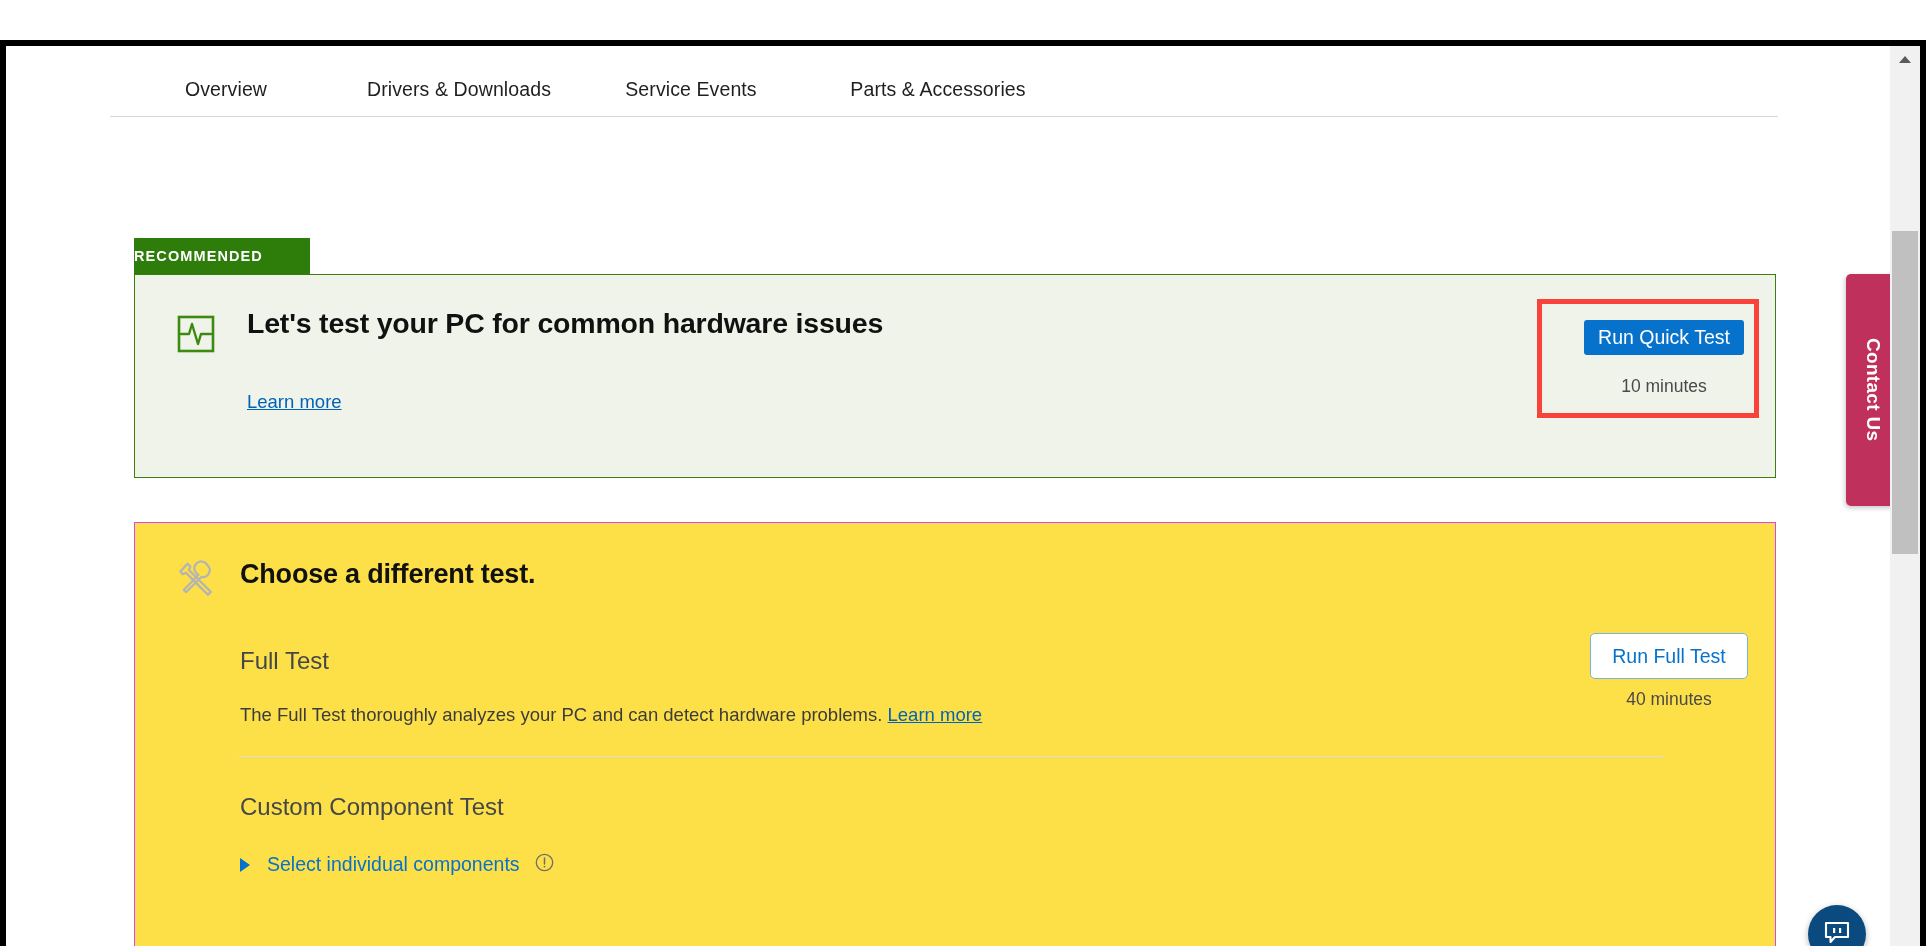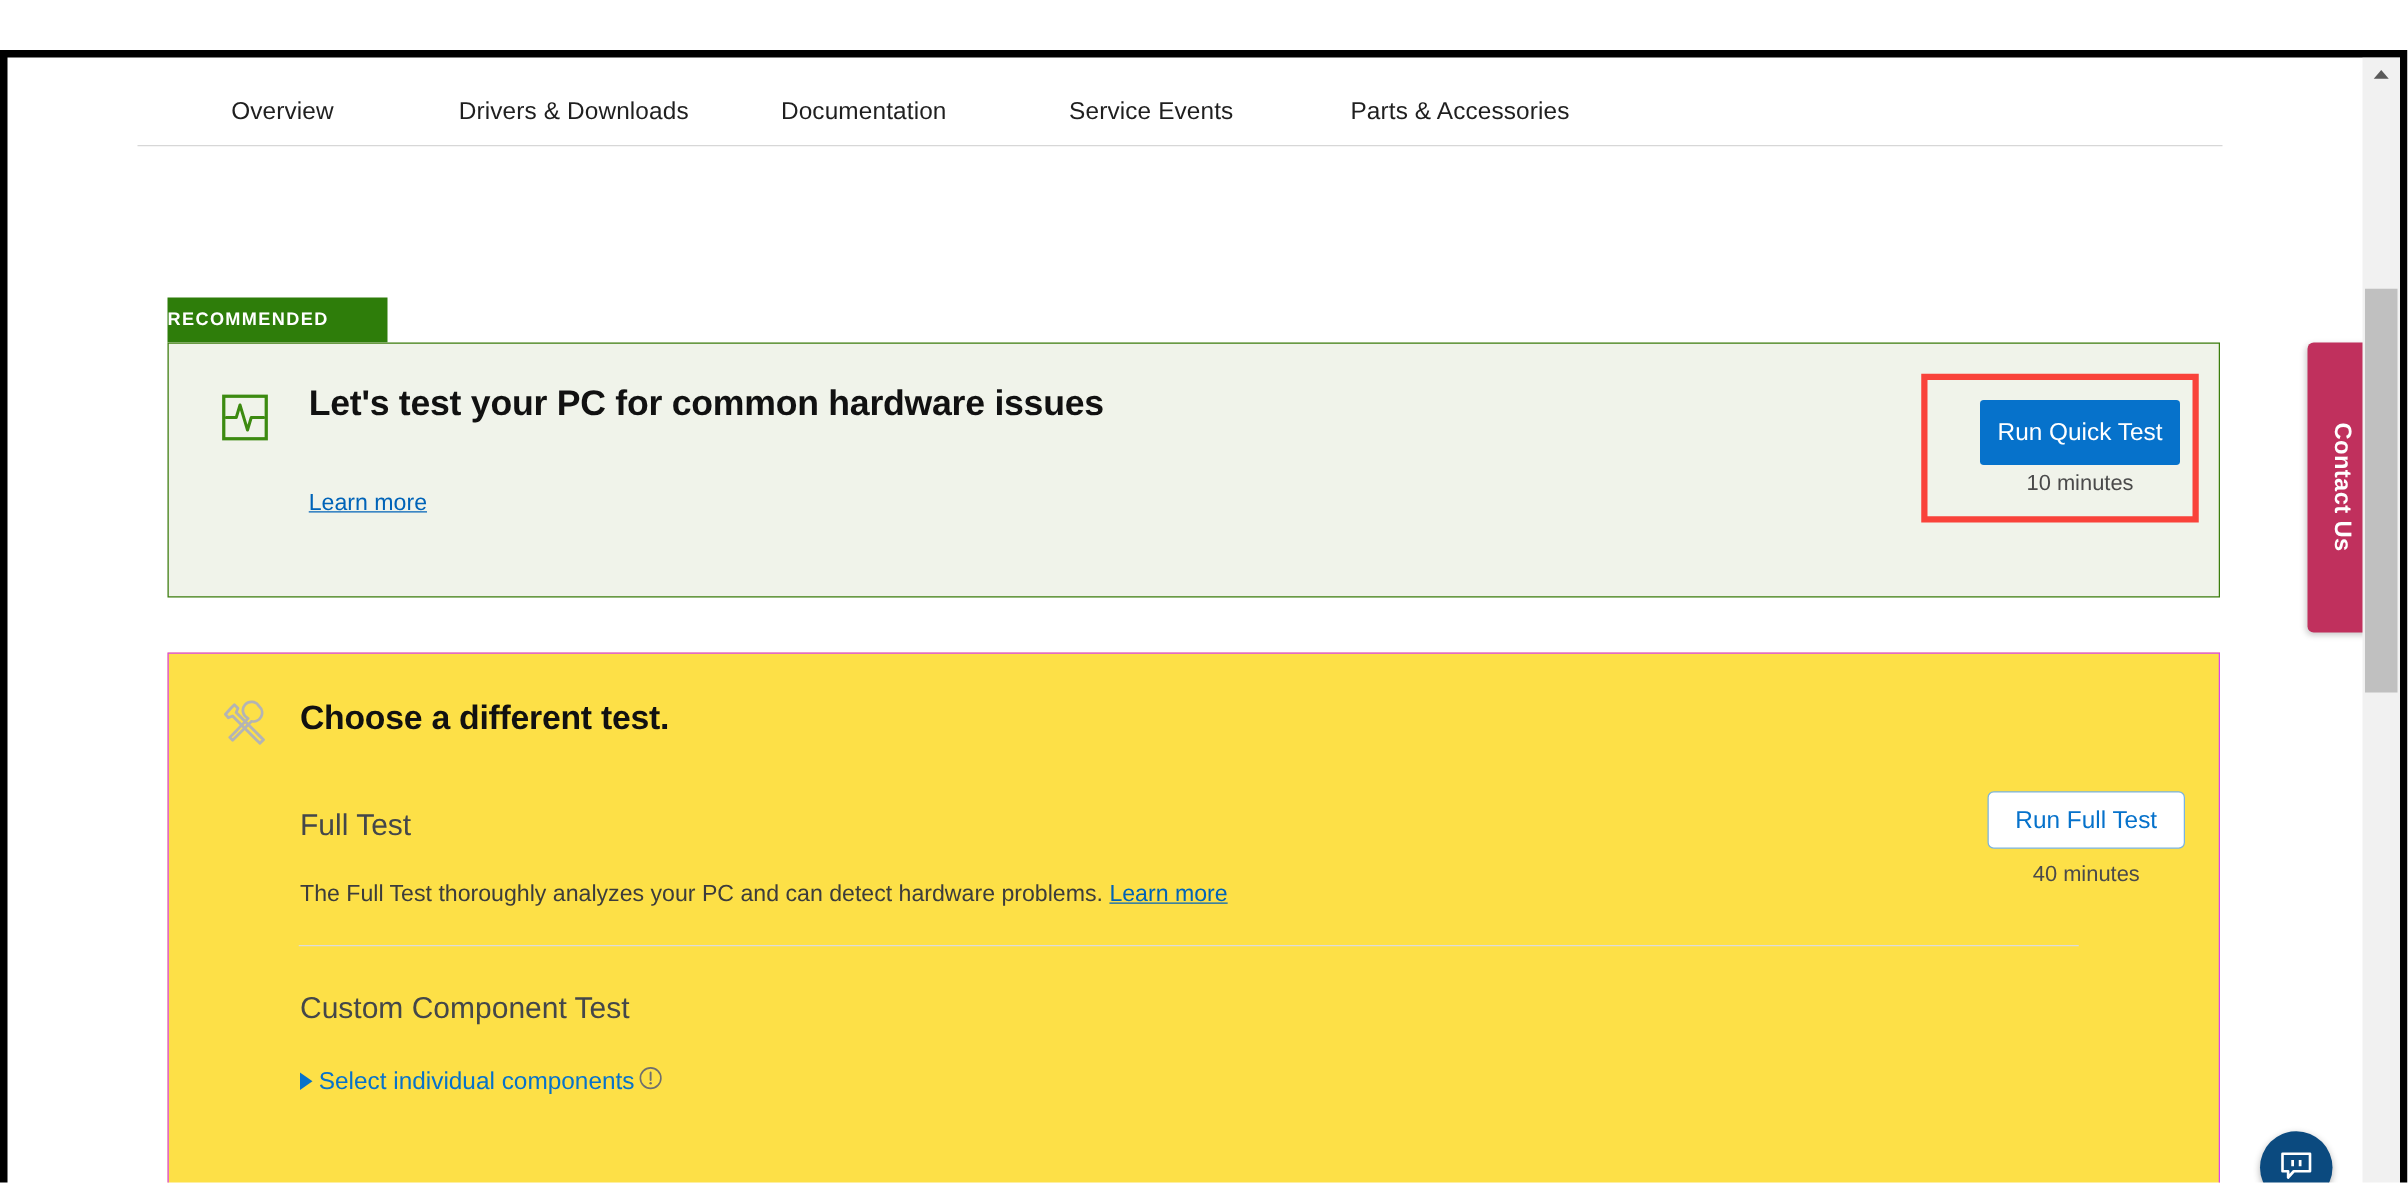--- a/index.html
+++ b/index.html
@@ -125,21 +125,21 @@
     left: 1531px; top: 253px;
     width: 222px; height: 119px;
     border: 5px solid #f9423a;
     background: transparent;
     pointer-events: none;
     z-index: 6;
   }
   #btn-quick {
     position: absolute;
     left: 1578px; top: 274px;
-    width: 160px; height: 52px;
+    width: 160px; height: 35px;
     background: #0672cb;
     color: #ffffff;
     border: none;
     border-radius: 3px;
     font-size: 19.5px;
     font-family: "Liberation Sans", sans-serif;
     cursor: pointer;
     z-index: 5;
   }
   #quick-dur {
@@ -224,21 +224,21 @@
     position: absolute;
     left: 105px; top: 270px;
     font-size: 24px;
     color: #44474a;
   }
   #custom-link-row {
     position: absolute;
     left: 105px; top: 330px;
     display: flex;
     align-items: center;
-    gap: 3px;
+    gap: 15px;
     cursor: pointer;
   }
   #tri {
     width: 0; height: 0;
     border-left: 10px solid #0672cb;
     border-top: 7px solid transparent;
     border-bottom: 7px solid transparent;
     margin-right: 2px;
   }
   #custom-link {
@@ -317,23 +317,20 @@
 <body>
 
 <div id="screen">
 
   <div id="tabbar">
     <div class="tab t0">
       <span>Overview</span>
     </div>
     <div class="tab t2">
       <span>Drivers &amp; Downloads</span>
-    </div>
-    <div class="tab t3">
-      <span>Documentation</span>
     </div>
     <div class="tab t4">
       <span>Service Events</span>
     </div>
     <div class="tab t5">
       <span>Parts &amp; Accessories</span>
     </div>
   </div>
   <div id="tabbar-rule"></div>
 

